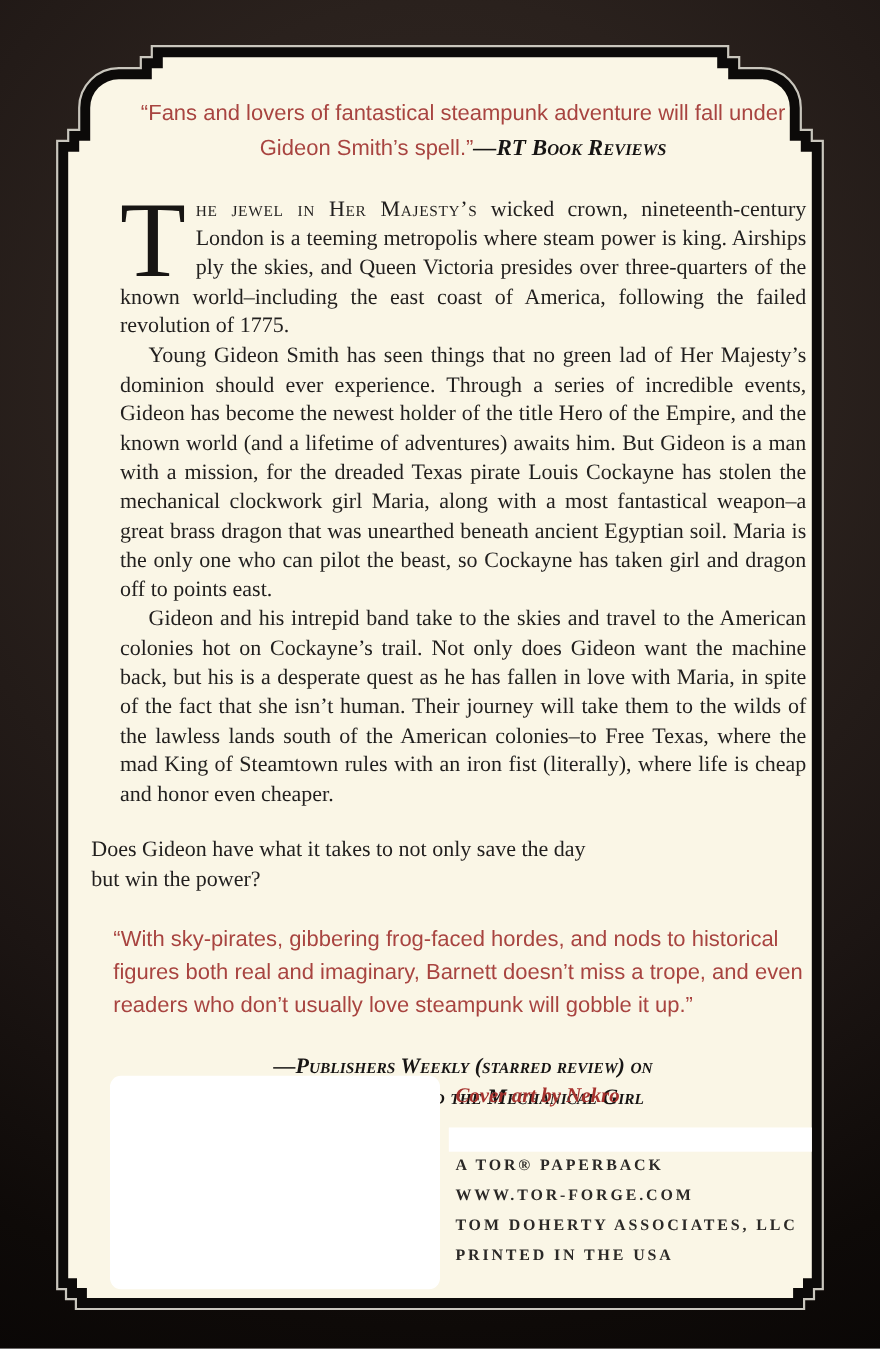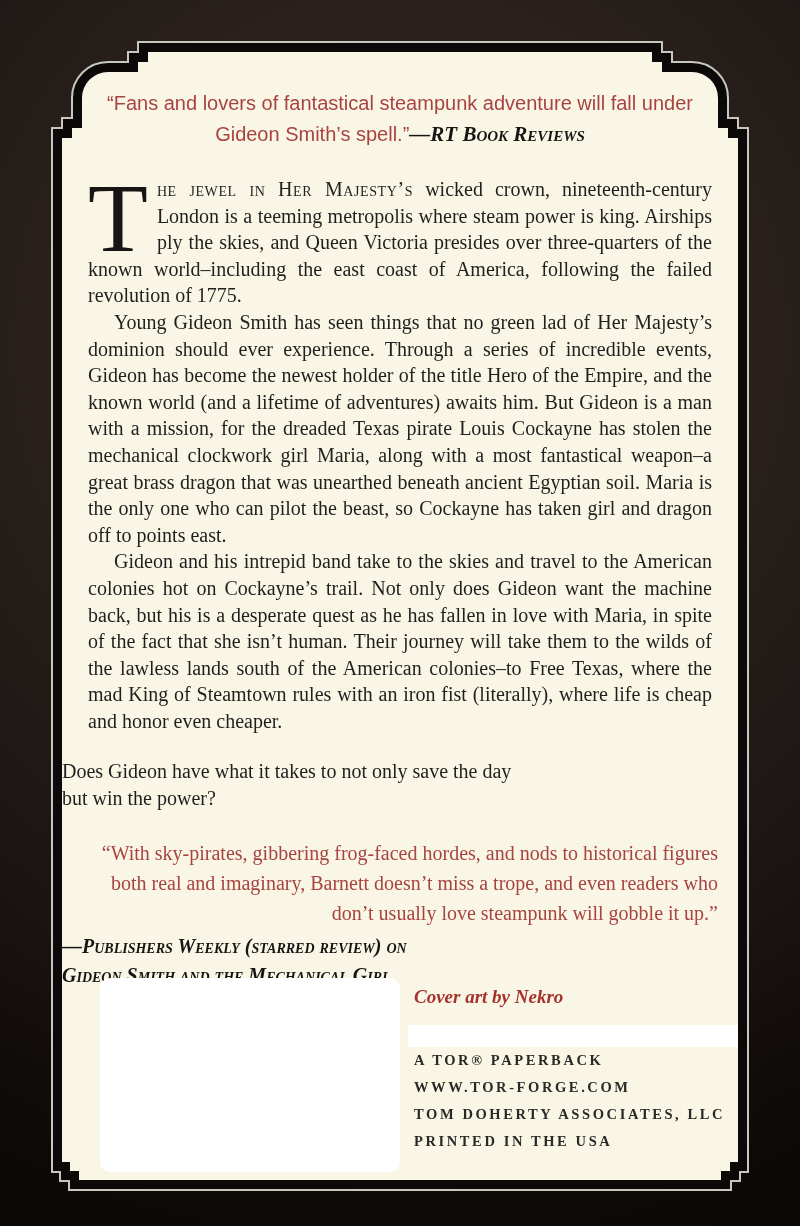--- a/index.html
+++ b/index.html
@@ -6,20 +6,21 @@
   body{width:800px;height:1226px;overflow:hidden;}
   .scene{
     position:relative;width:800px;height:1226px;
     background:radial-gradient(120% 80% at 50% 28%, #342a26 0%, #2a211d 35%, #1c1513 65%, #0e0a08 88%, #0a0706 100%);
   }
   .frame{position:absolute;left:0;top:0;width:800px;height:1226px;}
   .page{
     position:absolute;left:62px;top:52px;width:676px;height:1136px;
     font-family:"Liberation Serif","DejaVu Serif",serif;
     color:#211f1e;
+    padding-left:21px;
   }
   .top-quote{
     margin:36px auto 0;width:620px;text-align:center;
     font-family:"Liberation Sans","DejaVu Sans",sans-serif;
     font-size:20px;line-height:31px;color:#a84440;
   }
   .quote-attr{
     font-family:"Liberation Serif","DejaVu Serif",serif;
     font-style:italic;font-weight:bold;font-variant:small-caps;
     color:#171514;font-size:21px;
@@ -27,26 +28,26 @@
   .synopsis{margin:26px 26px 0;text-align:justify;font-size:20px;line-height:26.6px;}
   .synopsis p{margin:0;}
   .dropcap{
     float:left;font-size:98px;line-height:0.76;
     padding:5px 9px 0 0;color:#171513;
   }
   .sc{font-variant:small-caps;letter-spacing:0.6px;margin-top:24px;}
   .ind{text-indent:26px;}
   .tagline{text-align:left;margin:24px 0 0;font-size:20px;line-height:27px;color:#211f1e;}
   .bottom-quote{
-    margin:26px auto 0;width:636px;text-align:right;
-    font-family:Liberation Serif, serif;
+    margin:26px auto 0;width:636px;text-align:left;
+    font-family:Liberation Sans, sans-serif;
     font-size:20px;line-height:30px;color:#a84440;
   }
   .attr-block{
-    margin:4px 0 0;font-size:20px;line-height:29px;
+    text-align:center;margin:26px 0 0;font-size:20px;line-height:29px;
     font-weight:bold;font-style:italic;font-variant:small-caps;color:#171514;
   }
   .barcode-box{
     position:absolute;left:38px;top:926px;width:300px;height:194px;
     background:#ffffff;border-radius:10px;
   }
   .coverart{
     position:absolute;left:352px;top:934px;margin:0;
     font-size:19px;font-weight:bold;font-style:italic;color:#a5322e;
   }

